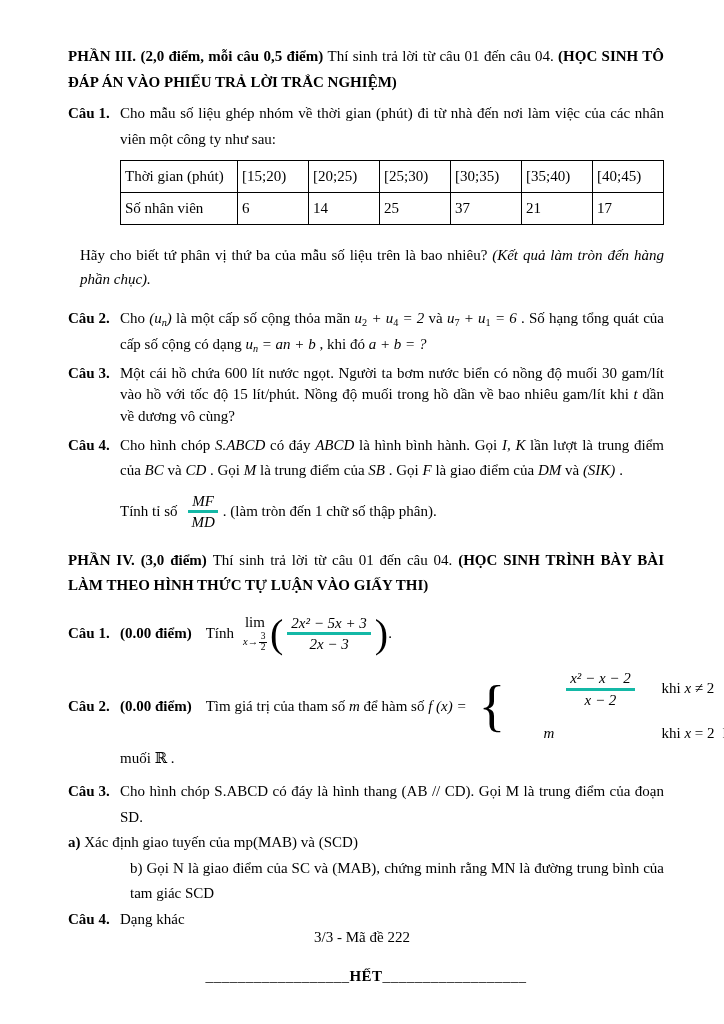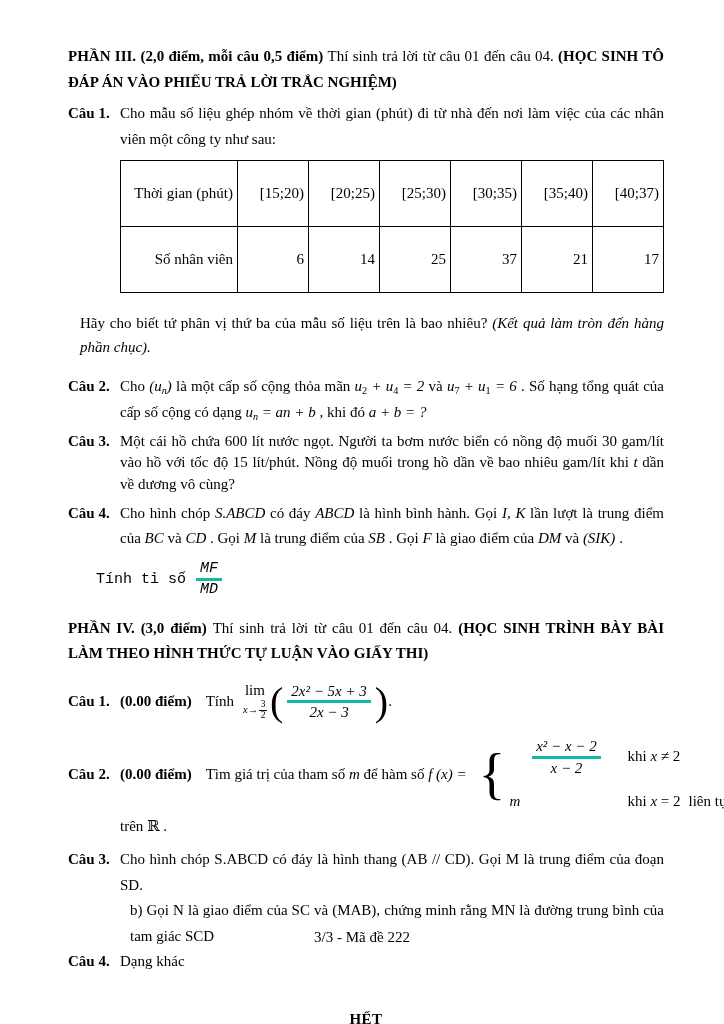--- a/index.html
+++ b/index.html
@@ -13,49 +13,49 @@
   .i{font-style:italic;}
   .m{font-style:italic;}
   .sub{font-size:0.68em;vertical-align:-0.3em;}
   .para{text-align:justify;line-height:1.7;margin:0;}
   .q{position:relative;padding-left:52px;text-align:justify;line-height:1.7;margin:0;}
   .qlabel{position:absolute;left:0;top:0;font-weight:bold;}
   .mt6{margin-top:6px;} .mt10{margin-top:10px;} .mt14{margin-top:14px;}
 
   table.freq{border-collapse:collapse;margin:8px 0 8px 52px;}
   table.freq td{
-    border:1.6px solid #000;text-align:right;padding:20px 4px;
+    border:1.6px solid #000;text-align:left;padding:3px 4px;
     height:25px;min-width:62px;
   }
   table.freq td.first{width:132px;}
 
   .note{padding-left:12px;text-align:justify;line-height:1.6;margin-top:18px;}
 
   .tight{line-height:1.42;}
 
-  .mathline{display:flex;align-items:center;margin:6px 0 0 28px;min-height:44px;font-family:Liberation Mono, monospace;}
+  .mathline{display:flex;align-items:center;margin:6px 0 0 52px;min-height:44px;}
   .frac{display:inline-flex;flex-direction:column;align-items:center;vertical-align:middle;line-height:1.25;margin:0 4px;}
   .frac .fnum{border-bottom:3px solid #14b8a6;padding:0 4px;}
   .frac .fden{padding:0 4px;}
 
   .mathrow{display:flex;align-items:center;line-height:1.3;margin:0;}
   .mathrow .ql{flex:0 0 52px;font-weight:bold;}
   .mathrow .pts{font-weight:bold;margin-right:14px;white-space:nowrap;}
   .gap6{margin-right:6px;white-space:nowrap;}
 
   .limblk{display:inline-flex;flex-direction:column;align-items:center;margin:16px 3px;}
   .limword{line-height:1;}
   .limsub{font-size:10.5px;display:inline-flex;align-items:center;line-height:1;margin-top:2px;}
   .mfrac{display:inline-flex;flex-direction:column;align-items:center;line-height:1.05;font-size:9.5px;margin-left:1px;}
   .mfrac .mn{border-bottom:0.8px solid #000;padding:0 1.5px;}
 
   .bigp{font-size:40px;line-height:0.8;font-weight:400;}
 
   .brace{font-size:56px;line-height:0.85;font-weight:400;margin:0 4px 0 6px;}
-  .cases{display:inline-flex;flex-direction:column;row-gap:15px;}
+  .cases{display:inline-flex;flex-direction:column;row-gap:15px;margin-left:34px;}
   .caserow{display:grid;grid-template-columns:118px auto;align-items:center;}
   .cond{white-space:nowrap;}
   .after-cases{margin-left:8px;white-space:nowrap;align-self:flex-end;}
 
   .cont-line{padding-left:52px;line-height:1.7;margin:2px 0 8px;}
 
   .a-line{line-height:1.7;text-align:justify;}
   .b-line{padding-left:62px;line-height:1.7;text-align:justify;}
 
   .het{text-align:center;margin-top:32px;line-height:1.6;letter-spacing:0.5px;}
@@ -75,21 +75,21 @@
 
   <table class="freq">
     <tbody>
       <tr>
         <td class="first">Thời gian (phút)</td>
         <td>[15;20)</td>
         <td>[20;25)</td>
         <td>[25;30)</td>
         <td>[30;35)</td>
         <td>[35;40)</td>
-        <td>[40;37)</td>
+        <td>[40;45)</td>
       </tr>
       <tr>
         <td class="first">Số nhân viên</td>
         <td>6</td>
         <td>14</td>
         <td>25</td>
         <td>37</td>
         <td>21</td>
         <td>17</td>
       </tr>
@@ -111,20 +111,21 @@
   <div class="q mt6">
     <span class="qlabel">Câu 4.</span>
     <span><span>Cho hình chóp </span><span class="m">S.ABCD</span><span> có đáy </span><span class="m">ABCD</span><span> là hình bình hành. Gọi </span><span class="m">I, K</span><span> lần lượt là trung điểm của </span><span class="m">BC</span><span> và </span><span class="m">CD</span><span> . Gọi </span><span class="m">M</span><span> là trung điểm của </span><span class="m">SB</span><span> . Gọi </span><span class="m">F</span><span> là giao điểm của </span><span class="m">DM</span><span> và </span><span class="m">(SIK)</span><span> .</span></span>
   </div>
   <div class="mathline">
     <span class="gap6">Tính tỉ số</span>
     <span class="frac">
       <span class="fnum m">MF</span>
       <span class="fden m">MD</span>
     </span>
+    <span>. (làm tròn đến 1 chữ số thập phân).</span>
   </div>
 
   <p class="para mt14"><span class="b">PHẦN IV. (3,0 điểm) </span><span>Thí sinh trả lời từ câu 01 đến câu 04. </span><span class="b">(HỌC SINH TRÌNH BÀY BÀI LÀM THEO HÌNH THỨC TỰ LUẬN VÀO GIẤY THI)</span></p>
 
   <div class="mathrow mt10" style="min-height:58px;">
     <span class="ql">Câu 1.</span>
     <span class="pts">(0.00 điểm)</span>
     <span class="gap6">Tính</span>
     <span class="limblk">
       <span class="limword">lim</span>
@@ -159,26 +160,30 @@
         </span>
         <span class="cond"><span>khi </span><span class="m">x</span><span> ≠ 2</span></span>
       </span>
       <span class="caserow">
         <span class="m">m</span>
         <span class="cond"><span>khi </span><span class="m">x</span><span> = 2</span></span>
       </span>
     </span>
     <span class="after-cases">liên tục</span>
   </div>
-  <div class="cont-line">trên ℝ .</div>
+  <div class="cont-line">muối ℝ .</div>
 
   <div class="q">
     <span class="qlabel">Câu 3.</span>
     <span><span>Cho hình chóp S.ABCD có đáy là hình thang (AB // CD). Gọi M là trung điểm của đoạn SD.</span></span>
   </div>
+  <p class="a-line" style="margin:0;">
+    <span class="b">a)</span>
+    <span>Xác định giao tuyến của mp(MAB) và (SCD)</span>
+  </p>
   <p class="b-line" style="margin:0;">b) Gọi N là giao điểm của SC và (MAB), chứng minh rằng MN là đường trung bình của tam giác SCD</p>
 
   <div class="q">
     <span class="qlabel">Câu 4.</span>
     <span>Dạng khác</span>
   </div>
 
   <p class="het">
     <span>__________________</span><span class="b">HẾT</span><span>__________________</span>
   </p>

